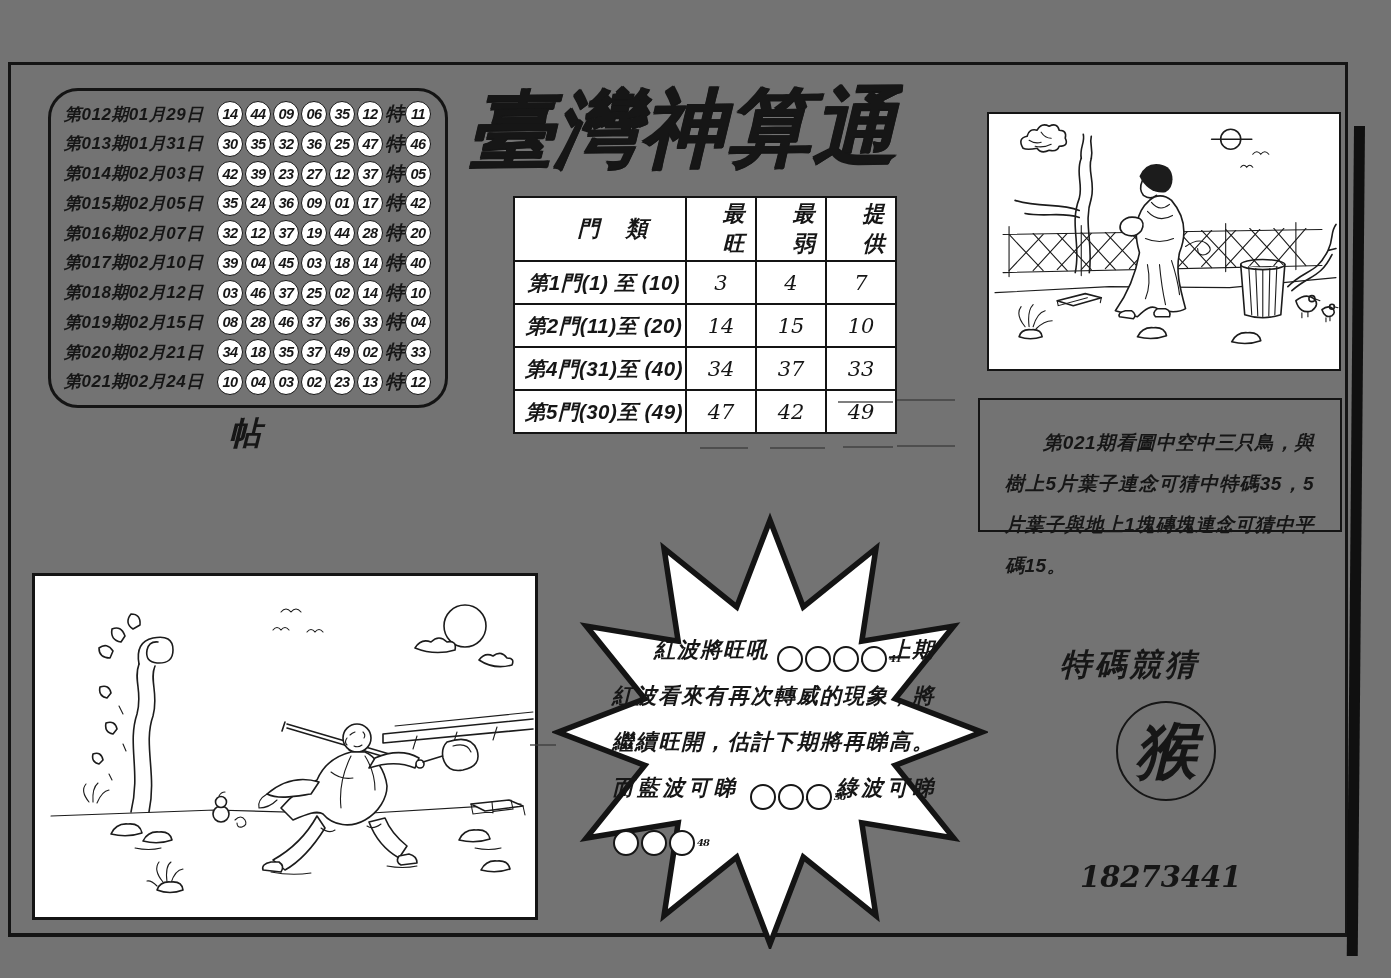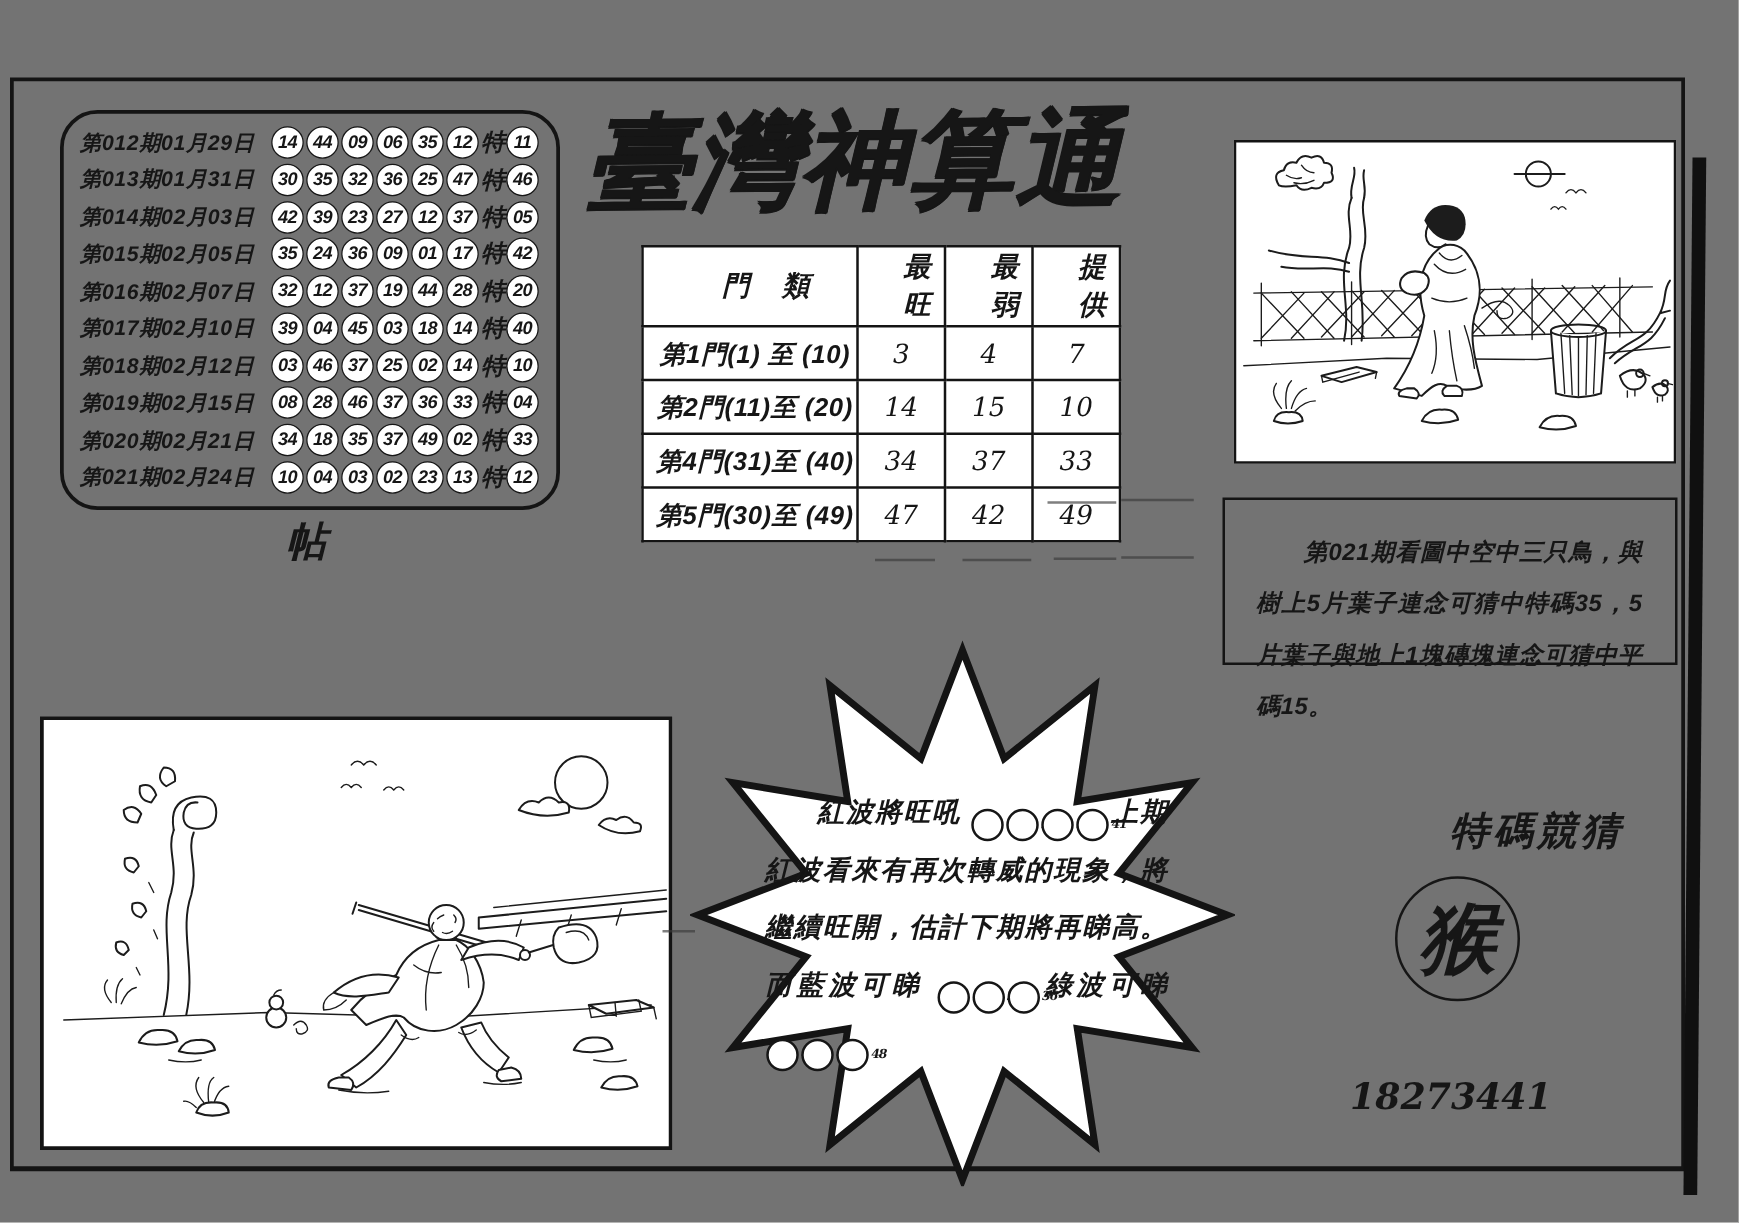--- a/index.html
+++ b/index.html
@@ -63,21 +63,21 @@
   #star-wrap svg{position:absolute;left:0;top:0;}
   #star-text{position:absolute;left:60px;top:122px;width:322px;font-size:21.5px;font-weight:750;
              line-height:46px;text-align:justify;text-indent:42px;letter-spacing:.5px;}
   .star-circle{display:inline-flex;width:26px;height:26px;box-sizing:border-box;border:2px solid #161616;
                border-radius:50%;align-items:center;justify-content:center;background:#fff;
                font-family:"DejaVu Serif",serif;font-size:10px;font-weight:700;margin:0 1px;
                vertical-align:-5px;letter-spacing:-1px;}
 
   
   #guess-block{position:absolute;left:1060px;top:644px;width:240px;height:260px;}
-  #guess-heading{position:absolute;left:0;top:0;width:240px;text-align:right;
+  #guess-heading{position:absolute;left:0;top:0;width:240px;text-align:left;
                  font-size:31px;font-weight:800;letter-spacing:4px;}
   #zodiac-circle{position:absolute;left:56px;top:57px;width:100px;height:100px;box-sizing:border-box;
                  border:2.6px solid #161616;border-radius:50%;display:flex;align-items:center;justify-content:center;}
   #zodiac-char{font-size:62px;font-weight:750;font-family:"Liberation Serif",serif;}
   #guess-numbers{position:absolute;left:20px;top:216px;width:158px;display:flex;justify-content:space-between;
                  font-family:"DejaVu Serif",serif;font-size:29px;font-weight:550;}
 
   svg .ln{stroke:#1c1c1c;stroke-width:1.6;fill:none;stroke-linecap:round;stroke-linejoin:round;}
   svg .lnthin{stroke:#1c1c1c;stroke-width:1.1;fill:none;stroke-linecap:round;}
   svg .wh{fill:#fff;}

